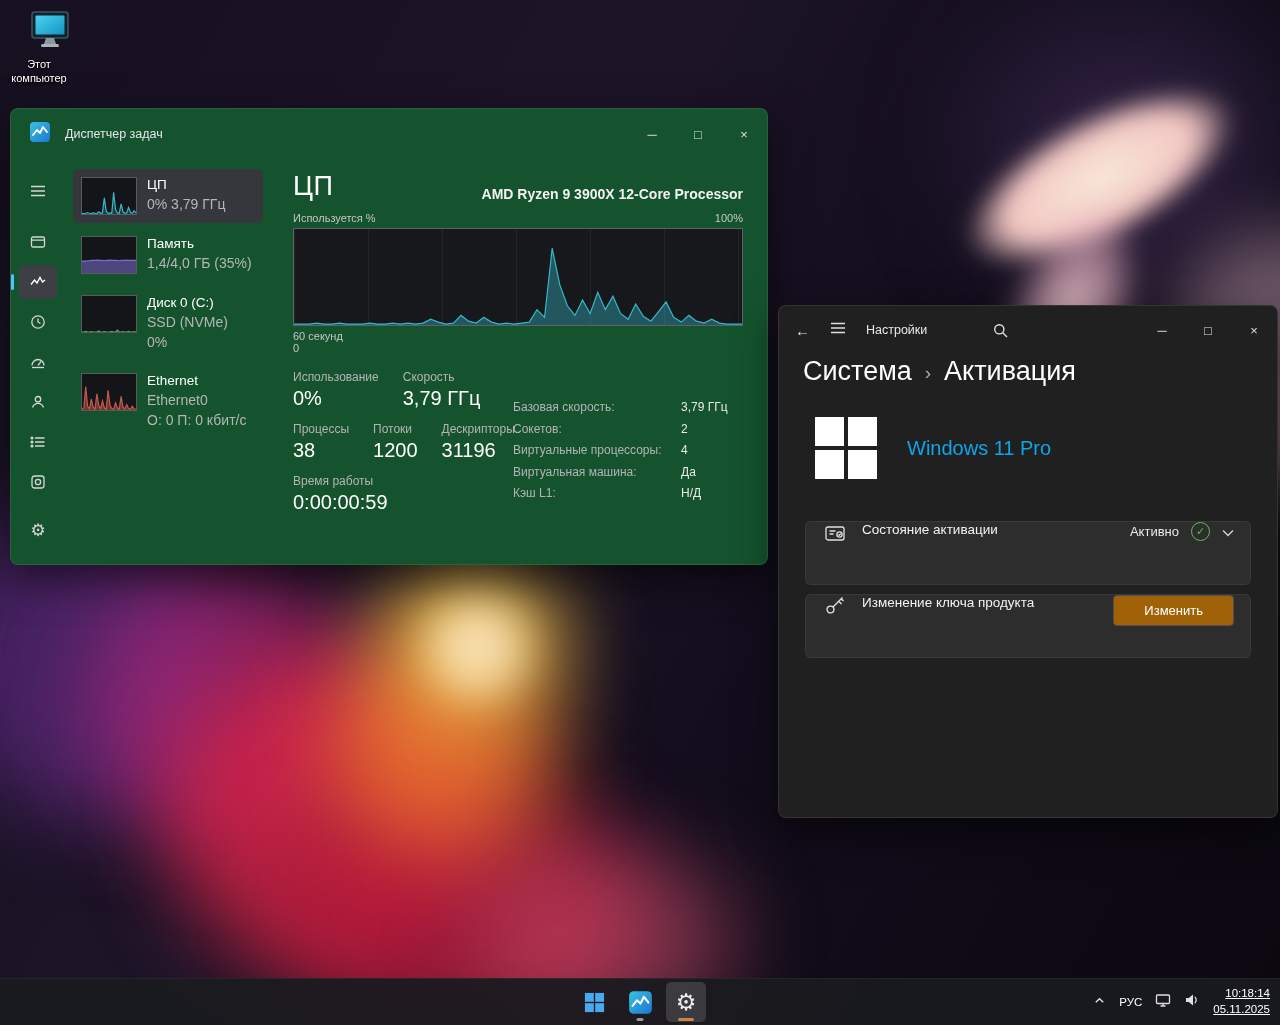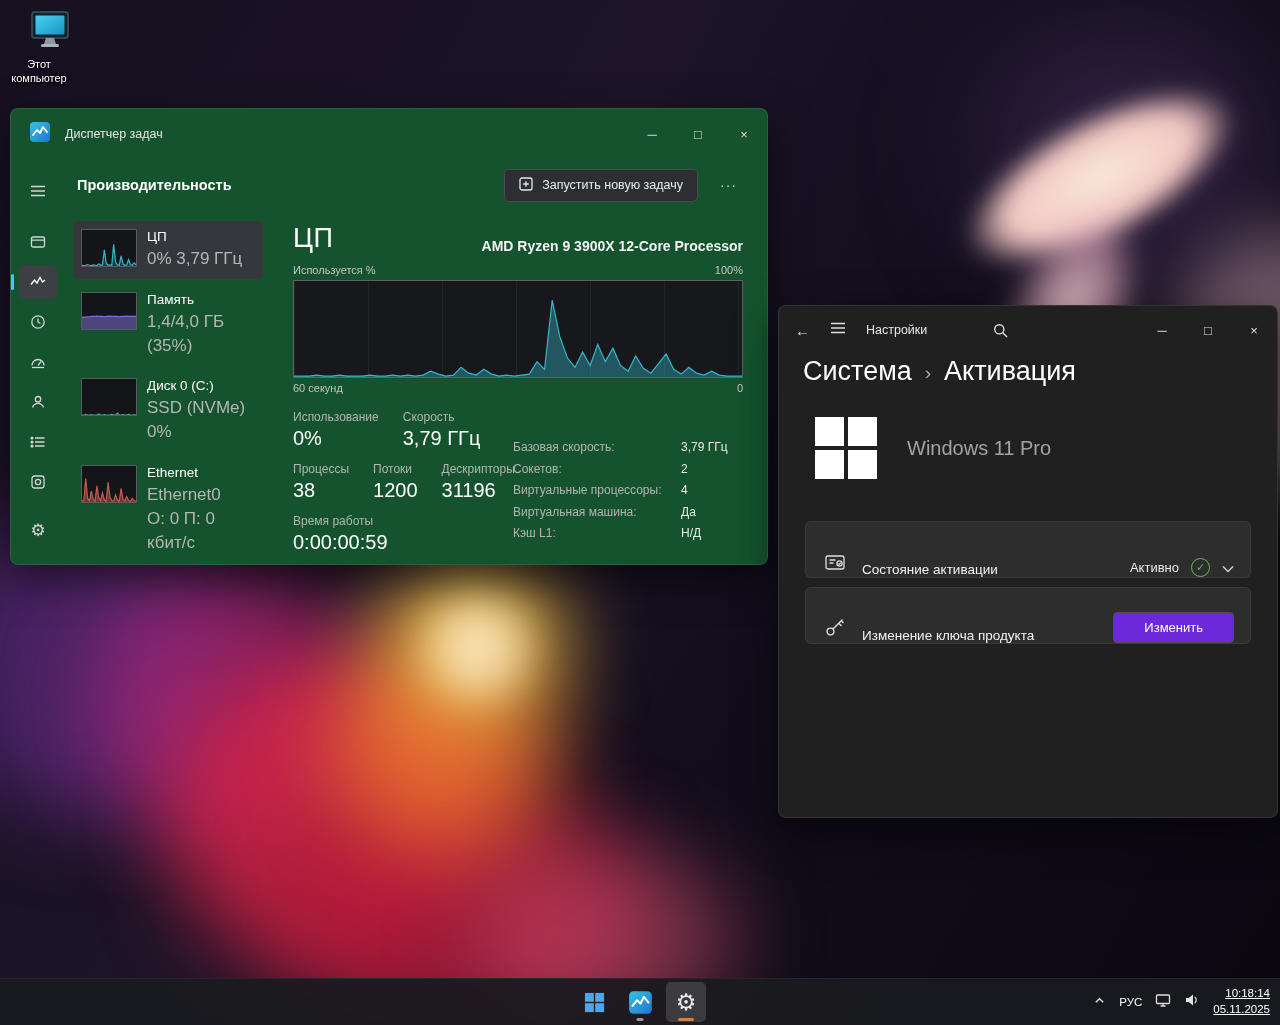--- a/index.html
+++ b/index.html
@@ -63,29 +63,29 @@
   .run-btn{display:flex;align-items:center;gap:9px;font-size:12.5px;color:#ececec;
     background:#2c2e33;border:1px solid #4b4c50;border-radius:5px;padding:7px 14px;}
   .more-btn{color:#dcdcdc;font-size:14px;letter-spacing:1px;padding:4px 8px;}
   .tm-content{display:flex;flex:1;min-height:0;}
   .tm-list{width:198px;padding:10px 0 0 8px;display:flex;flex-direction:column;gap:5px;flex:none;}
   .perf-item{display:flex;gap:10px;padding:8px;border-radius:6px;align-items:flex-start;}
   .perf-item.selected{background:#35373c;}
   .spark-box{width:56px;height:38px;border:1px solid #595a5e;background:#141519;flex:none;}
   .spark-box svg{width:100%;height:100%;display:block;}
   .perf-name{font-size:13.5px;color:#fff;}
-  .perf-sub{font-size:17px;color:#b6b6b6;margin-top:3px;line-height:1.4;}
+  .perf-sub{font-size:14px;color:#b6b6b6;margin-top:3px;line-height:1.4;}
   .tm-main{flex:1;padding:12px 24px 0 30px;display:flex;flex-direction:column;min-width:0;}
   .cpu-head{display:flex;justify-content:space-between;align-items:flex-end;}
   .cpu-title{font-size:27px;font-weight:400;color:#fff;letter-spacing:.5px;}
   .cpu-proc{font-size:14px;font-weight:700;color:#f2f2f2;}
   .graph-labels,.graph-bottom{display:flex;justify-content:space-between;font-size:11px;
     color:#c6c6c6;}
   .graph-labels{margin-top:10px;margin-bottom:4px;}
-  .graph-bottom{margin-top:4px;}
+  .graph-bottom{margin-top:4px;flex-direction:column;}
   .graph-box{height:98px;border:1px solid #606166;background:#17181b;position:relative;
     background-image:repeating-linear-gradient(90deg,rgba(255,255,255,.055) 0,
       rgba(255,255,255,.055) 1px,transparent 1px,transparent 74px);}
   .graph-box svg{position:absolute;inset:0;width:100%;height:100%;}
   .stats-row{display:flex;margin-top:16px;}
   .stats-left{width:220px;display:flex;flex-direction:column;gap:12px;flex:none;}
   .sl-row{display:flex;gap:24px;}
   .stat .lbl{font-size:12px;color:#b4b4b4;margin-bottom:3px;white-space:nowrap;}
   .stat .val{font-size:20px;color:#fff;font-weight:400;white-space:nowrap;}
   .stats-right{display:flex;flex-direction:column;gap:6px;padding-top:2px;margin-top:28px;}
@@ -98,30 +98,30 @@
   .set-titlebar{height:48px;display:flex;align-items:center;padding-left:16px;gap:20px;}
   .back-glyph{font-size:15px;color:#e2e2e2;}
   .set-title-text{font-size:12.5px;color:#e8e8e8;text-align:center;}
   .search-btn{margin-left:46px;display:flex;align-items:center;}
   .breadcrumb{padding:2px 24px 0;display:flex;align-items:center;gap:13px;font-size:27px;
     color:#fff;font-weight:400;}
   .crumb-sep{font-size:19px;color:#ababab;padding-top:3px;}
   .edition-row{margin-top:30px;padding-left:36px;display:flex;align-items:center;gap:30px;}
   .winlogo{display:grid;grid-template-columns:29px 29px;grid-template-rows:29px 29px;gap:4px;}
   .winlogo div{background:#fff;}
-  .edition-name{font-size:20px;color:#a3a3a3;}
+  .edition-name{font-size:20px;color:#0ea5e9;}
   .cards{margin-top:42px;padding:0 26px;display:flex;flex-direction:column;gap:9px;}
-  .card{background:#2d2d2d;border:1px solid rgba(255,255,255,.06);border-radius:6px;height:57px;
-    display:flex;align-items:flex-end;padding:0 16px 0 18px;gap:16px;}
+  .card{background:#2d2d2d;border:1px solid rgba(255,255,255,.06);border-radius:6px;height:64px;
+    display:flex;align-items:flex-start;padding:0 16px 0 18px;gap:16px;}
   .card-label{font-size:13.5px;color:#f2f2f2;}
   .card-right{margin-left:auto;display:flex;align-items:center;gap:12px;}
   .status-text{font-size:13px;color:#eaeaea;}
   .check-badge{width:19px;height:19px;border:1.5px solid #63b85c;border-radius:50%;
     color:#63b85c;display:flex;align-items:center;justify-content:center;font-size:11px;flex:none;}
-  .chg-btn{background:#6d28d9;border:1px solid #4f4f4f;border-radius:4px;color:#fff;
+  .chg-btn{background:#a16207;border:1px solid #4f4f4f;border-radius:4px;color:#fff;
     font-size:13px;padding:7px 30px;}
 
   
   .taskbar{position:absolute;bottom:0;left:0;width:100%;height:47px;
     background:rgba(26,27,31,.94);border-top:1px solid rgba(255,255,255,.05);}
   .tb-center{position:absolute;left:50%;top:3px;transform:translateX(-50%);
     display:flex;align-items:center;gap:6px;}
   .tb-btn{width:40px;height:40px;border-radius:5px;display:flex;align-items:center;
     justify-content:center;position:relative;}
   .tb-btn.active{background:rgba(255,255,255,.14);}
@@ -246,35 +246,20 @@
               <circle cx="8" cy="8" r="2.6"></circle>
             </svg>
         </div>
         <div class="rail-spacer"></div>
         <div class="rail-btn">
           <span class="rail-gear">⚙</span>
         </div>
       </div>
 
       <div class="tm-right">
-        <div class="tm-toolbar">
-          <span class="tm-page-title">Производительность</span>
-          <div class="toolbar-right">
-            <button class="run-btn">
-              <span>
-                <svg width="14" height="14" viewBox="0 0 14 14" fill="none" stroke="#e8e8e8" stroke-width="1.3">
-                    <rect x="1" y="1" width="12" height="12" rx="2"></rect>
-                    <path d="M7 4.2v5.6M4.2 7h5.6"></path>
-                  </svg>
-              </span>
-              <span>Запустить новую задачу</span>
-            </button>
-            <span class="more-btn">···</span>
-          </div>
-        </div>
 
         <div class="tm-content">
 
           <div class="tm-list">
             <div class="perf-item selected">
               <div class="spark-box">
                   <svg viewBox="0 0 100 100" preserveAspectRatio="none">
                     <polygon points="0,100 0.00,98.00 3.45,99.00 6.90,98.00 10.34,96.00 13.79,98.00 17.24,99.00 20.69,97.00 24.14,98.00 27.59,99.00 31.03,94.00 34.48,98.00 37.93,97.00 41.38,55.00 44.83,92.00 48.28,98.00 51.72,97.00 55.17,98.00 58.62,40.00 62.07,88.00 65.52,97.00 68.97,98.00 72.41,72.00 75.86,94.00 79.31,98.00 82.76,97.00 86.21,82.00 89.66,96.00 93.10,98.00 96.55,91.00 100.00,97.00 100,100" fill="#35b7c9" fill-opacity="0.25"></polygon>
                     <polyline points="0.00,98.00 3.45,99.00 6.90,98.00 10.34,96.00 13.79,98.00 17.24,99.00 20.69,97.00 24.14,98.00 27.59,99.00 31.03,94.00 34.48,98.00 37.93,97.00 41.38,55.00 44.83,92.00 48.28,98.00 51.72,97.00 55.17,98.00 58.62,40.00 62.07,88.00 65.52,97.00 68.97,98.00 72.41,72.00 75.86,94.00 79.31,98.00 82.76,97.00 86.21,82.00 89.66,96.00 93.10,98.00 96.55,91.00 100.00,97.00" fill="none" stroke="#35b7c9" stroke-width="1.2" vector-effect="non-scaling-stroke"></polyline>
                   </svg>

